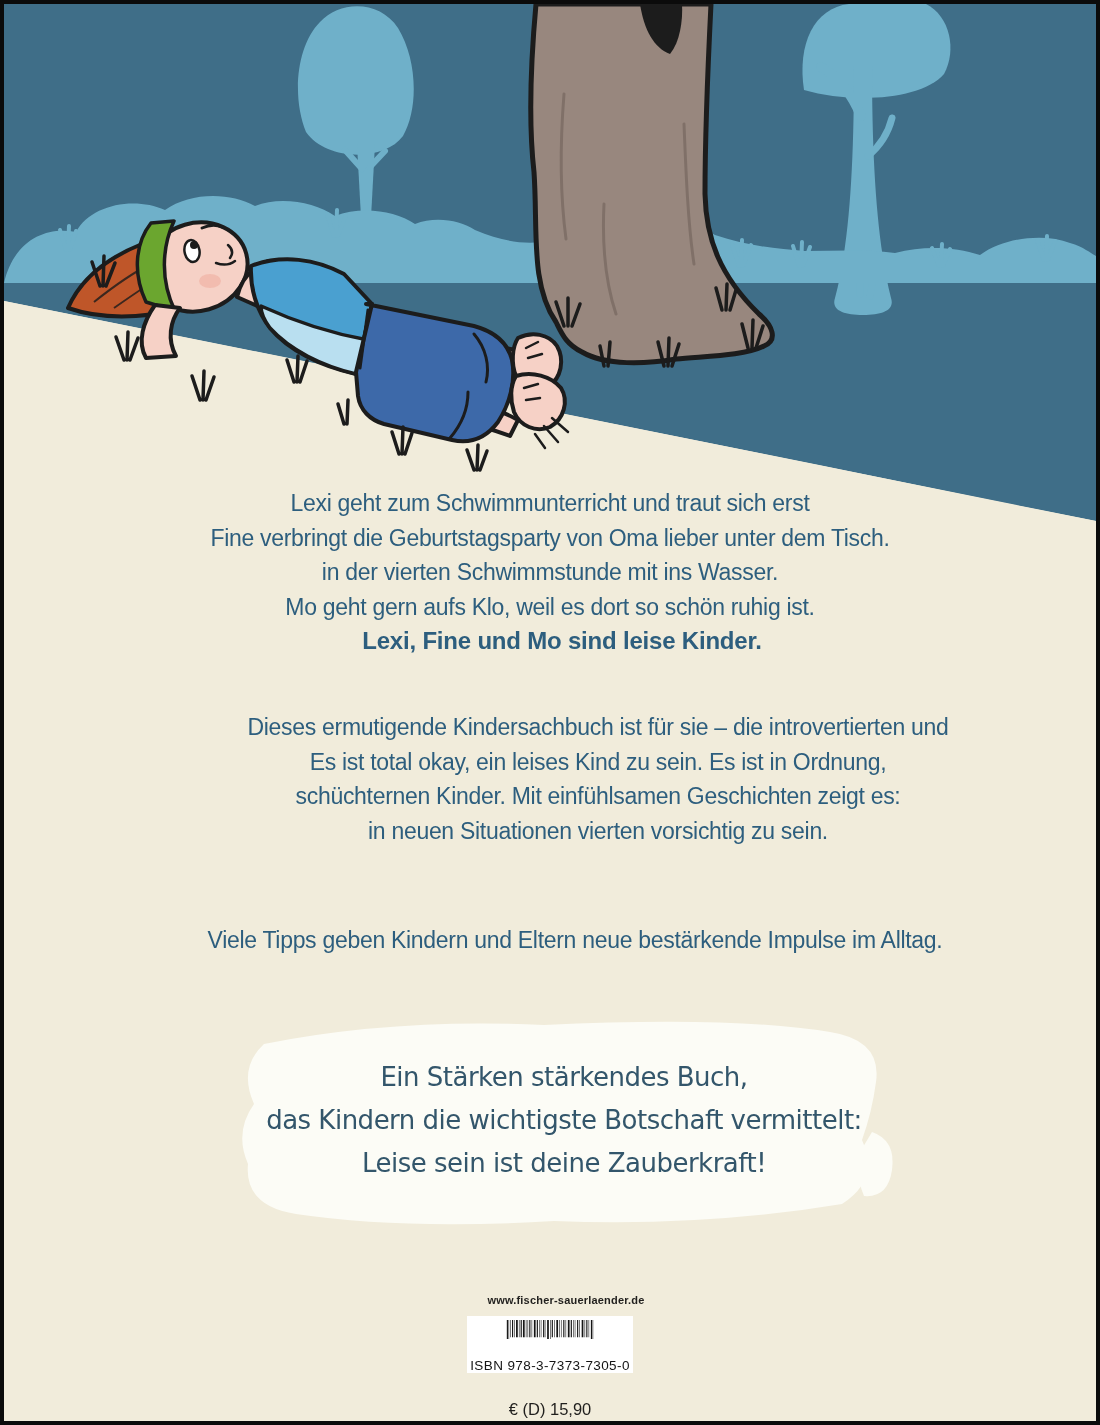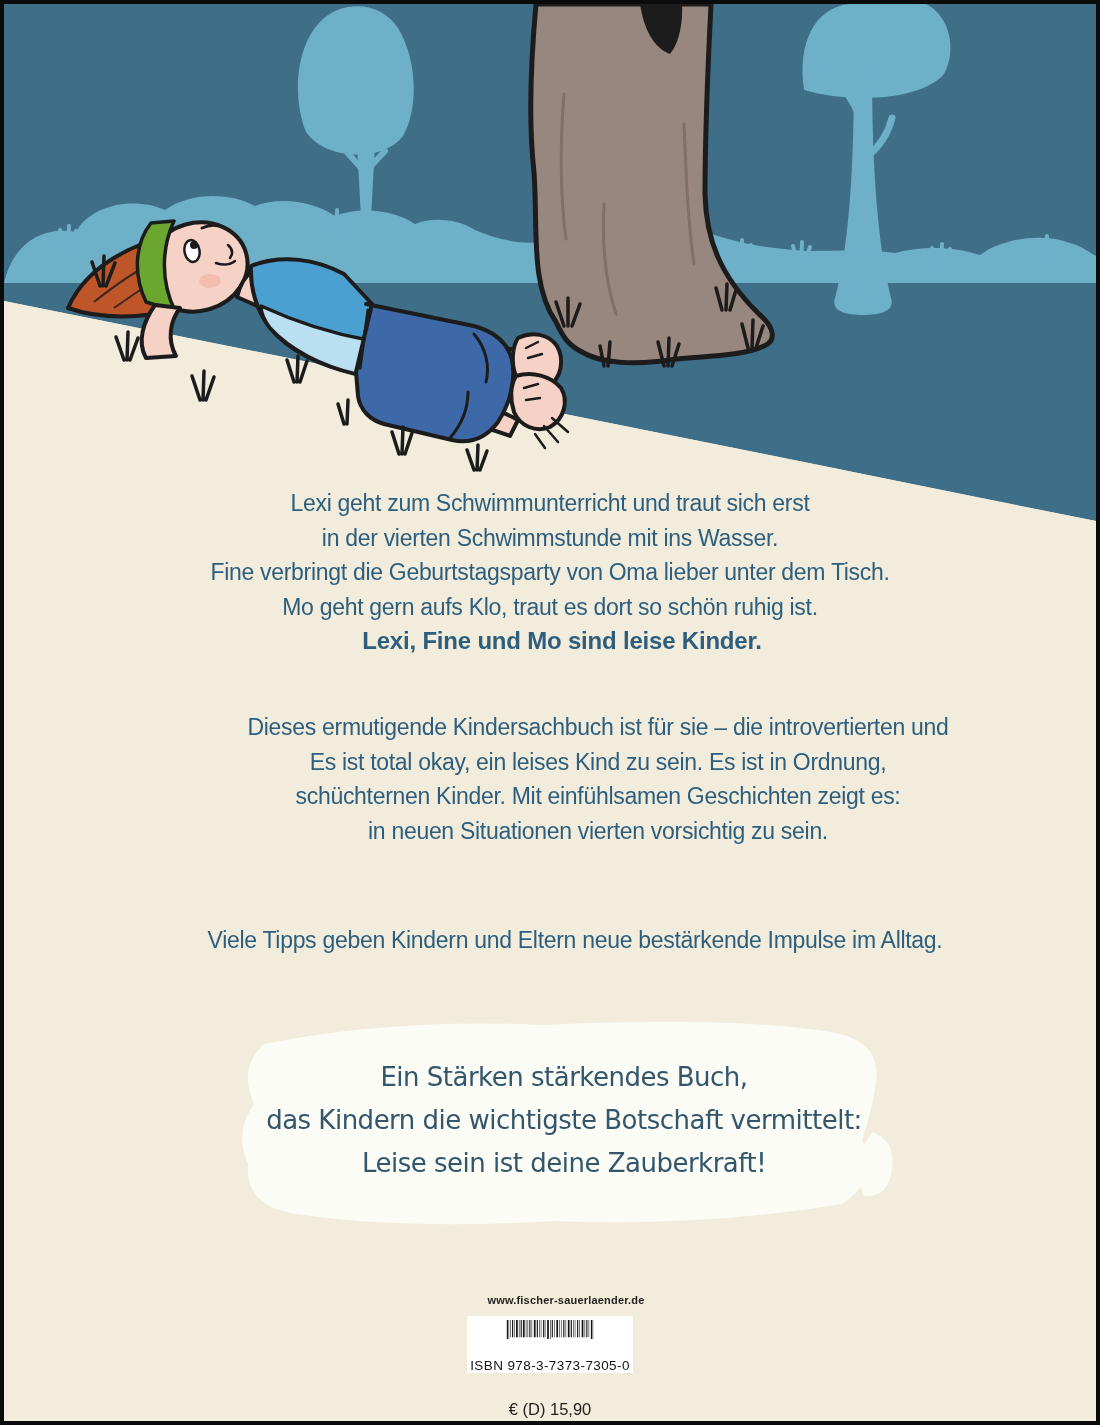--- a/index.html
+++ b/index.html
@@ -146,23 +146,23 @@
       <path d="M196,396 L188,372 M199,396 L200,367 M202,396 L210,373"></path>
       <path d="M290,378 L283,356 M293,378 L294,352 M296,378 L303,357"></path>
       <path d="M395,450 L388,428 M398,450 L399,423 M401,450 L408,429"></path>
       <path d="M340,420 L334,400 M343,420 L344,396"></path>
       <path d="M470,466 L463,446 M473,466 L474,441 M476,466 L483,447"></path>
     </g>
   </svg>
 
   <div class="blurb" id="p1">
     <span class="line">Lexi geht zum Schwimmunterricht und traut sich erst</span>
+    <span class="line">Fine verbringt die Geburtstagsparty von Oma lieber unter dem Tisch.</span>
     <span class="line">in der vierten Schwimmstunde mit ins Wasser.</span>
-    <span class="line">Fine verbringt die Geburtstagsparty von Oma lieber unter dem Tisch.</span>
-    <span class="line">Mo geht gern aufs Klo, traut es dort so schön ruhig ist.</span>
+    <span class="line">Mo geht gern aufs Klo, weil es dort so schön ruhig ist.</span>
     <span class="line bold">Lexi, Fine und Mo sind leise Kinder.</span>
   </div>
 
   <div class="blurb" id="p2">
     <span class="line">Dieses ermutigende Kindersachbuch ist für sie – die introvertierten und</span>
     <span class="line">Es ist total okay, ein leises Kind zu sein. Es ist in Ordnung,</span>
     <span class="line">schüchternen Kinder. Mit einfühlsamen Geschichten zeigt es:</span>
     <span class="line">in neuen Situationen vierten vorsichtig zu sein.</span>
   </div>
 

